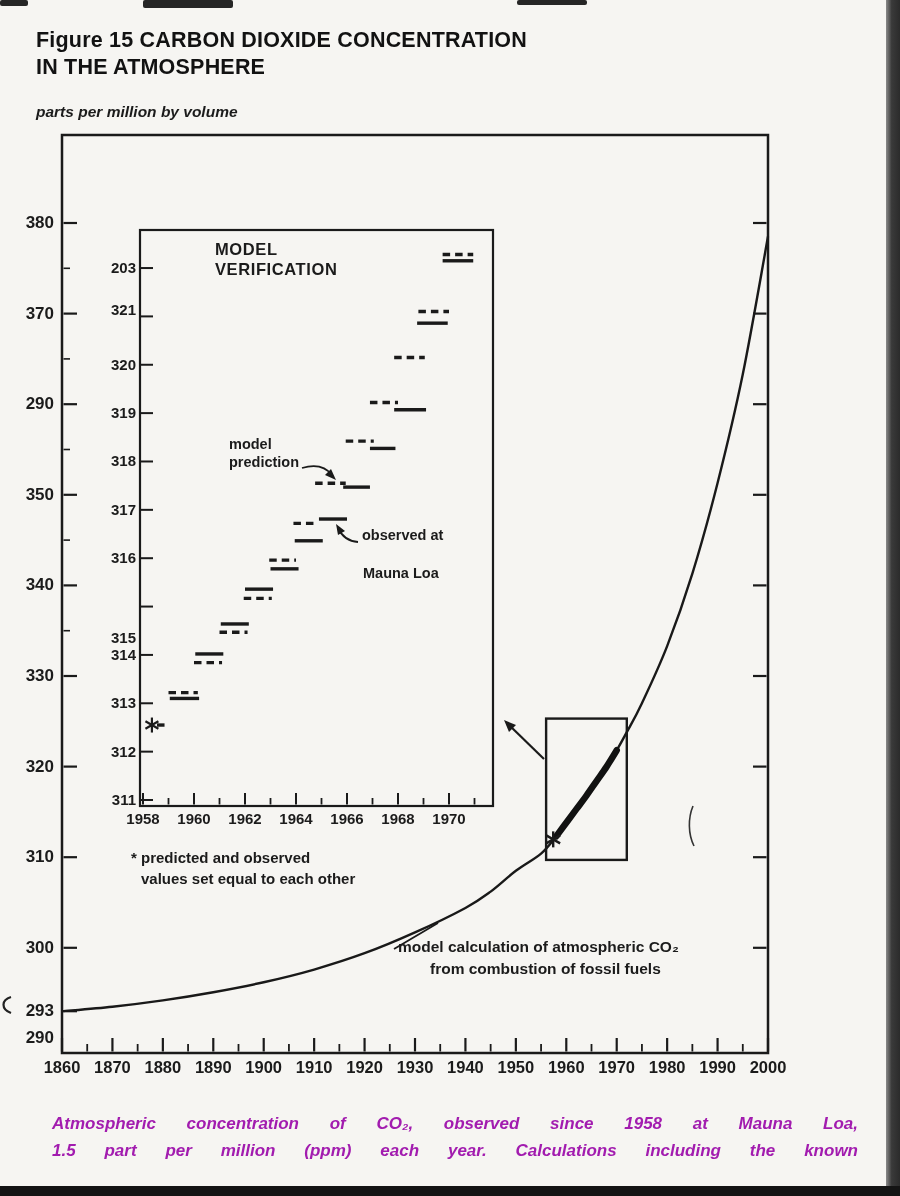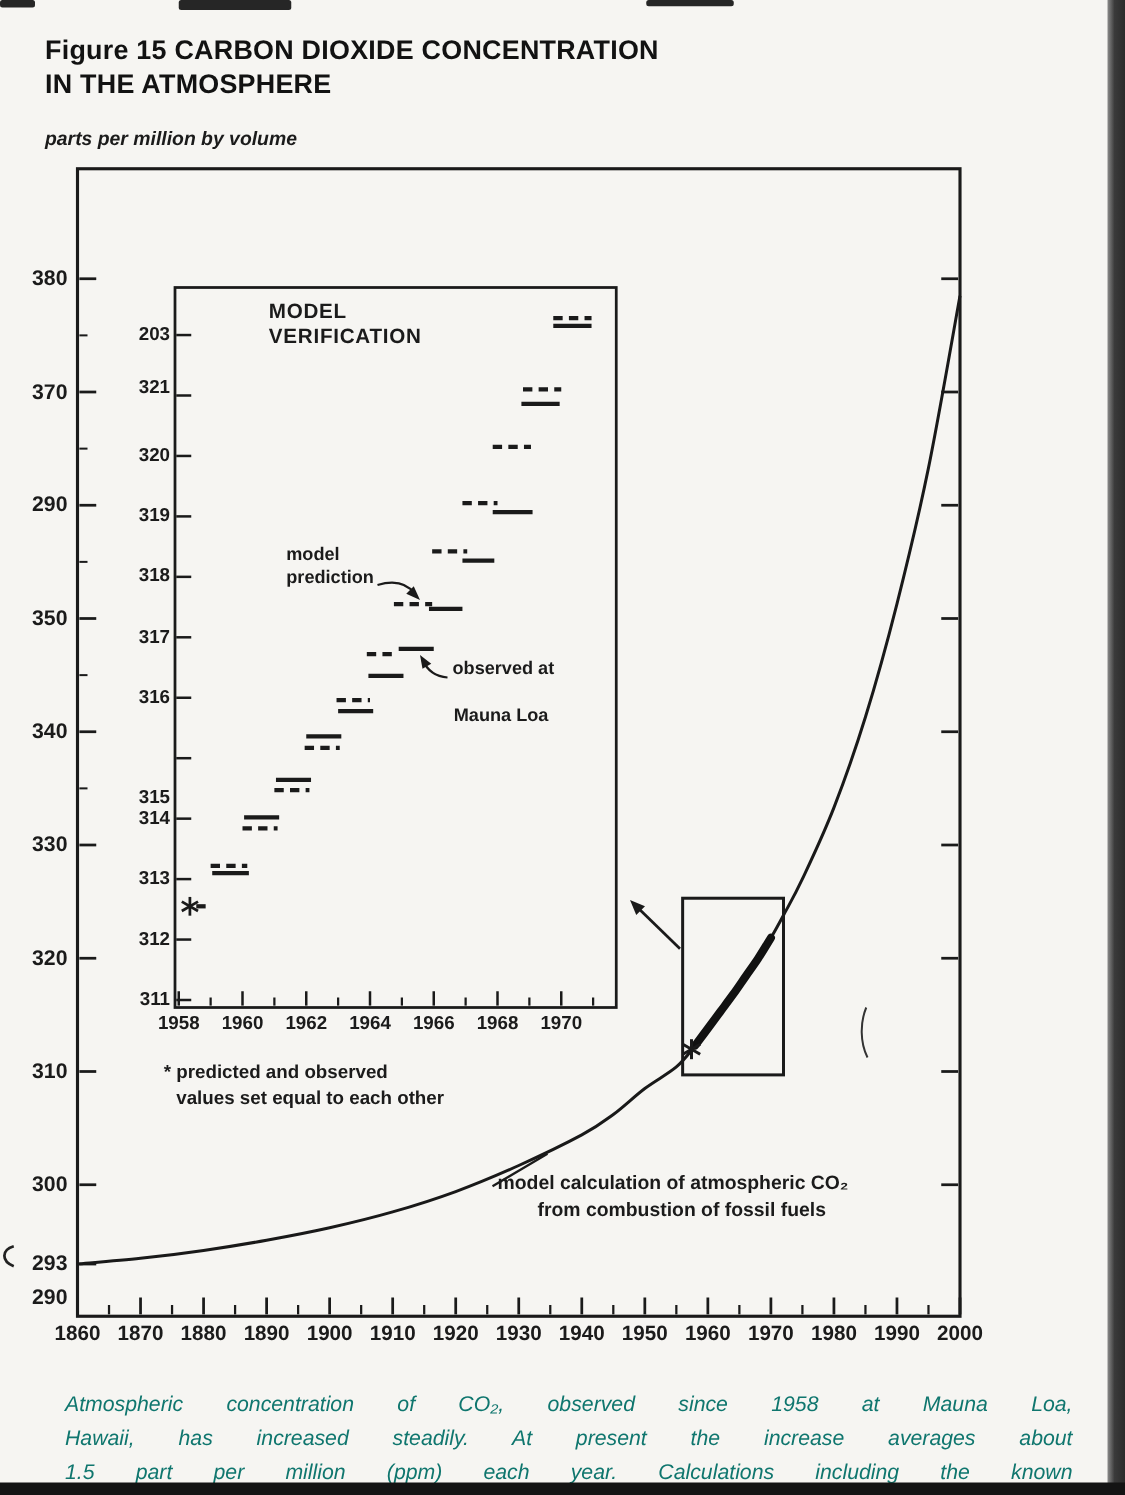--- a/index.html
+++ b/index.html
@@ -14,21 +14,21 @@
   #labels-layer{position:absolute;left:0;top:0;width:900px;height:1196px;pointer-events:none;}
   .fig-title{font-size:21.5px;font-weight:700;letter-spacing:.2px;color:#121212;}
   .unit-label{font-size:15.5px;font-weight:700;font-style:italic;}
   .ytick{font-size:17px;font-weight:700;text-align:right;width:54px;line-height:20px;}
   .xtick{font-size:16.5px;font-weight:700;text-align:center;width:56px;line-height:18px;}
   .iytick{font-size:15px;font-weight:700;text-align:right;width:50px;line-height:18px;}
   .ixtick{font-size:15px;font-weight:700;text-align:center;width:56px;line-height:18px;}
   .inset-title{font-size:16.5px;font-weight:700;letter-spacing:.6px;}
   .small-note{font-size:14.5px;font-weight:700;}
   .annot{font-size:15.5px;font-weight:700;}
-  .caption{width:806px;font-size:17px;font-weight:400;font-style:italic;line-height:27px;color:#0f766e;}
+  .caption{width:806px;font-size:17px;font-weight:700;font-style:italic;line-height:27px;color:#a21caf;}
   .caption .cap-line{text-align:justify;text-align-last:justify;}
   .edge-right{position:absolute;top:0;right:0;width:14px;height:1196px;
     background:linear-gradient(to right,#8a8a8a,#3a3a3a 40%,#2b2b2b);}
   .edge-bottom{position:absolute;left:0;top:1186px;width:900px;height:10px;background:#141414;}
   .smudge{position:absolute;background:#101010;border-radius:2px;opacity:.9;}
 </style>
 </head>
 <body>
 
 <div class="page">
@@ -226,19 +226,18 @@
   <div class="abs small-note" style="left:363px;top:545px;margin-top:20px;">Mauna Loa</div>
 
   <div class="abs small-note" style="left:131px;top:849px;font-size:15px;">* predicted and observed</div>
   <div class="abs small-note" style="left:141px;top:870px;font-size:15px;">values set equal to each other</div>
 
   <div class="abs annot" style="left:398px;top:938px;">model calculation of atmospheric CO₂</div>
   <div class="abs annot" style="left:398px;top:960px;margin-left:32px;">from combustion of fossil fuels</div>
 
   <div class="abs caption" style="left:52px;top:1110px;">
     <div class="cap-line">Atmospheric concentration of CO₂, observed since 1958 at Mauna Loa,</div>
-    <div class="cap-line">Hawaii, has increased steadily. At present the increase averages about</div>
     <div class="cap-line">1.5 part per million (ppm) each year. Calculations including the known</div>
   </div>
 
   <div class="edge-right"></div>
   <div class="edge-bottom"></div>
 </div>
 
 </body></html>

